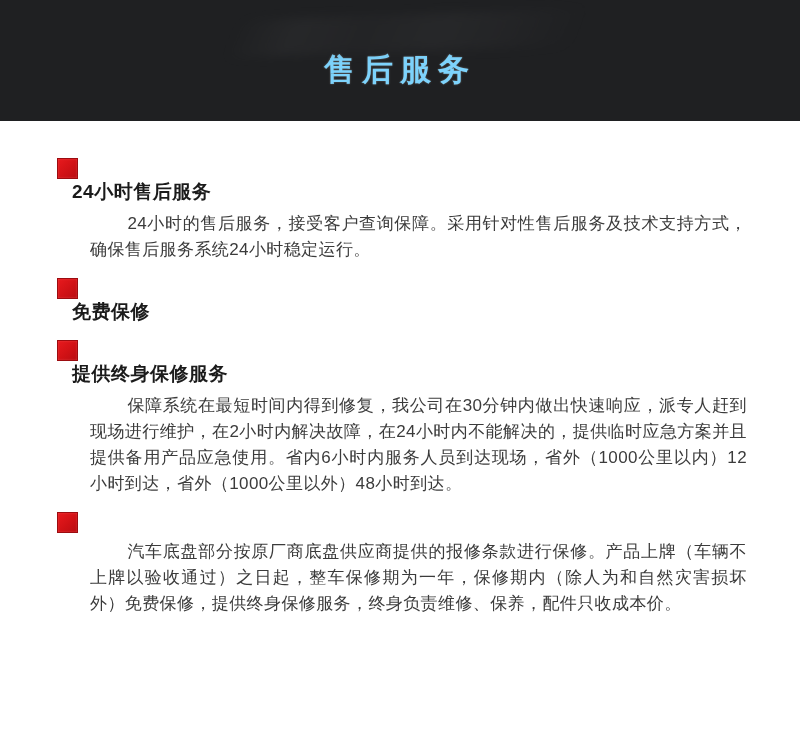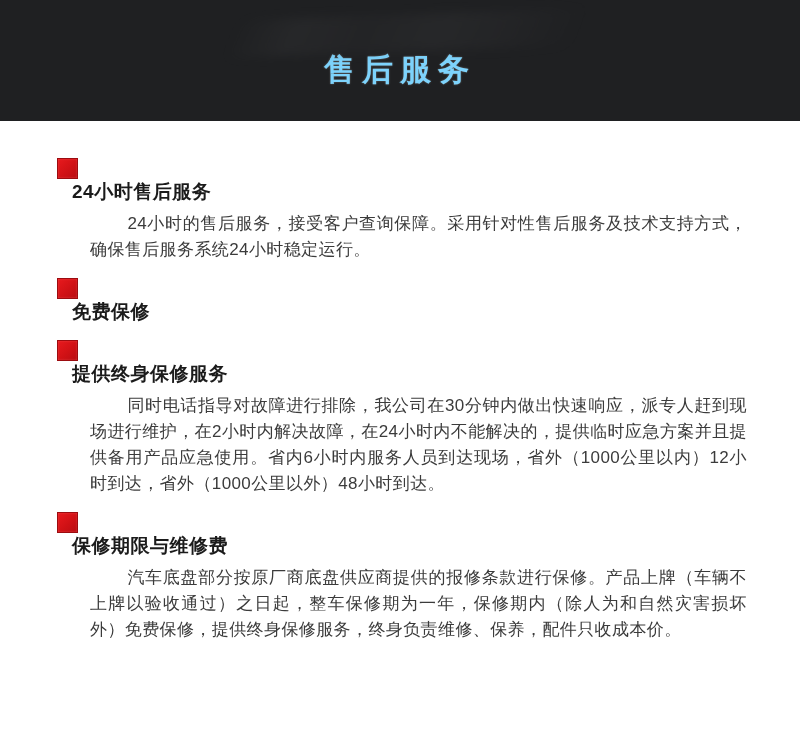--- a/index.html
+++ b/index.html
@@ -121,28 +121,27 @@
         <span class="section-heading">免费保修</span>
       </div>
     </div>
 
     <div class="section">
       <div class="section-heading-row">
         <span class="bullet-square"></span>
         <span class="section-heading">提供终身保修服务</span>
       </div>
       <div class="section-body">
-        <p>同时电话指导对故障进行排除，我公司在30分钟内做出快速响应，派专人赶到现场进行维护，在2小时内解决故障，在24小时内不能解决的，提供临时应急方案并且提供备用产品应急使用。省内6小时内服务人员到达现场，省外（1000公里以内）12小时到达，省外（1000公里以外）48小时到达。</p>
+        <p>保障系统在最短时间内得到修复，我公司在30分钟内做出快速响应，派专人赶到现场进行维护，在2小时内解决故障，在24小时内不能解决的，提供临时应急方案并且提供备用产品应急使用。省内6小时内服务人员到达现场，省外（1000公里以内）12小时到达，省外（1000公里以外）48小时到达。</p>
       </div>
     </div>
 
     <div class="section">
       <div class="section-heading-row">
         <span class="bullet-square"></span>
-        <span class="section-heading">保修期限与维修费</span>
       </div>
       <div class="section-body">
         <p>汽车底盘部分按原厂商底盘供应商提供的报修条款进行保修。产品上牌（车辆不上牌以验收通过）之日起，整车保修期为一年，保修期内（除人为和自然灾害损坏外）免费保修，提供终身保修服务，终身负责维修、保养，配件只收成本价。</p>
       </div>
     </div>
 
   </div>
 </div>
 
 </body></html>

